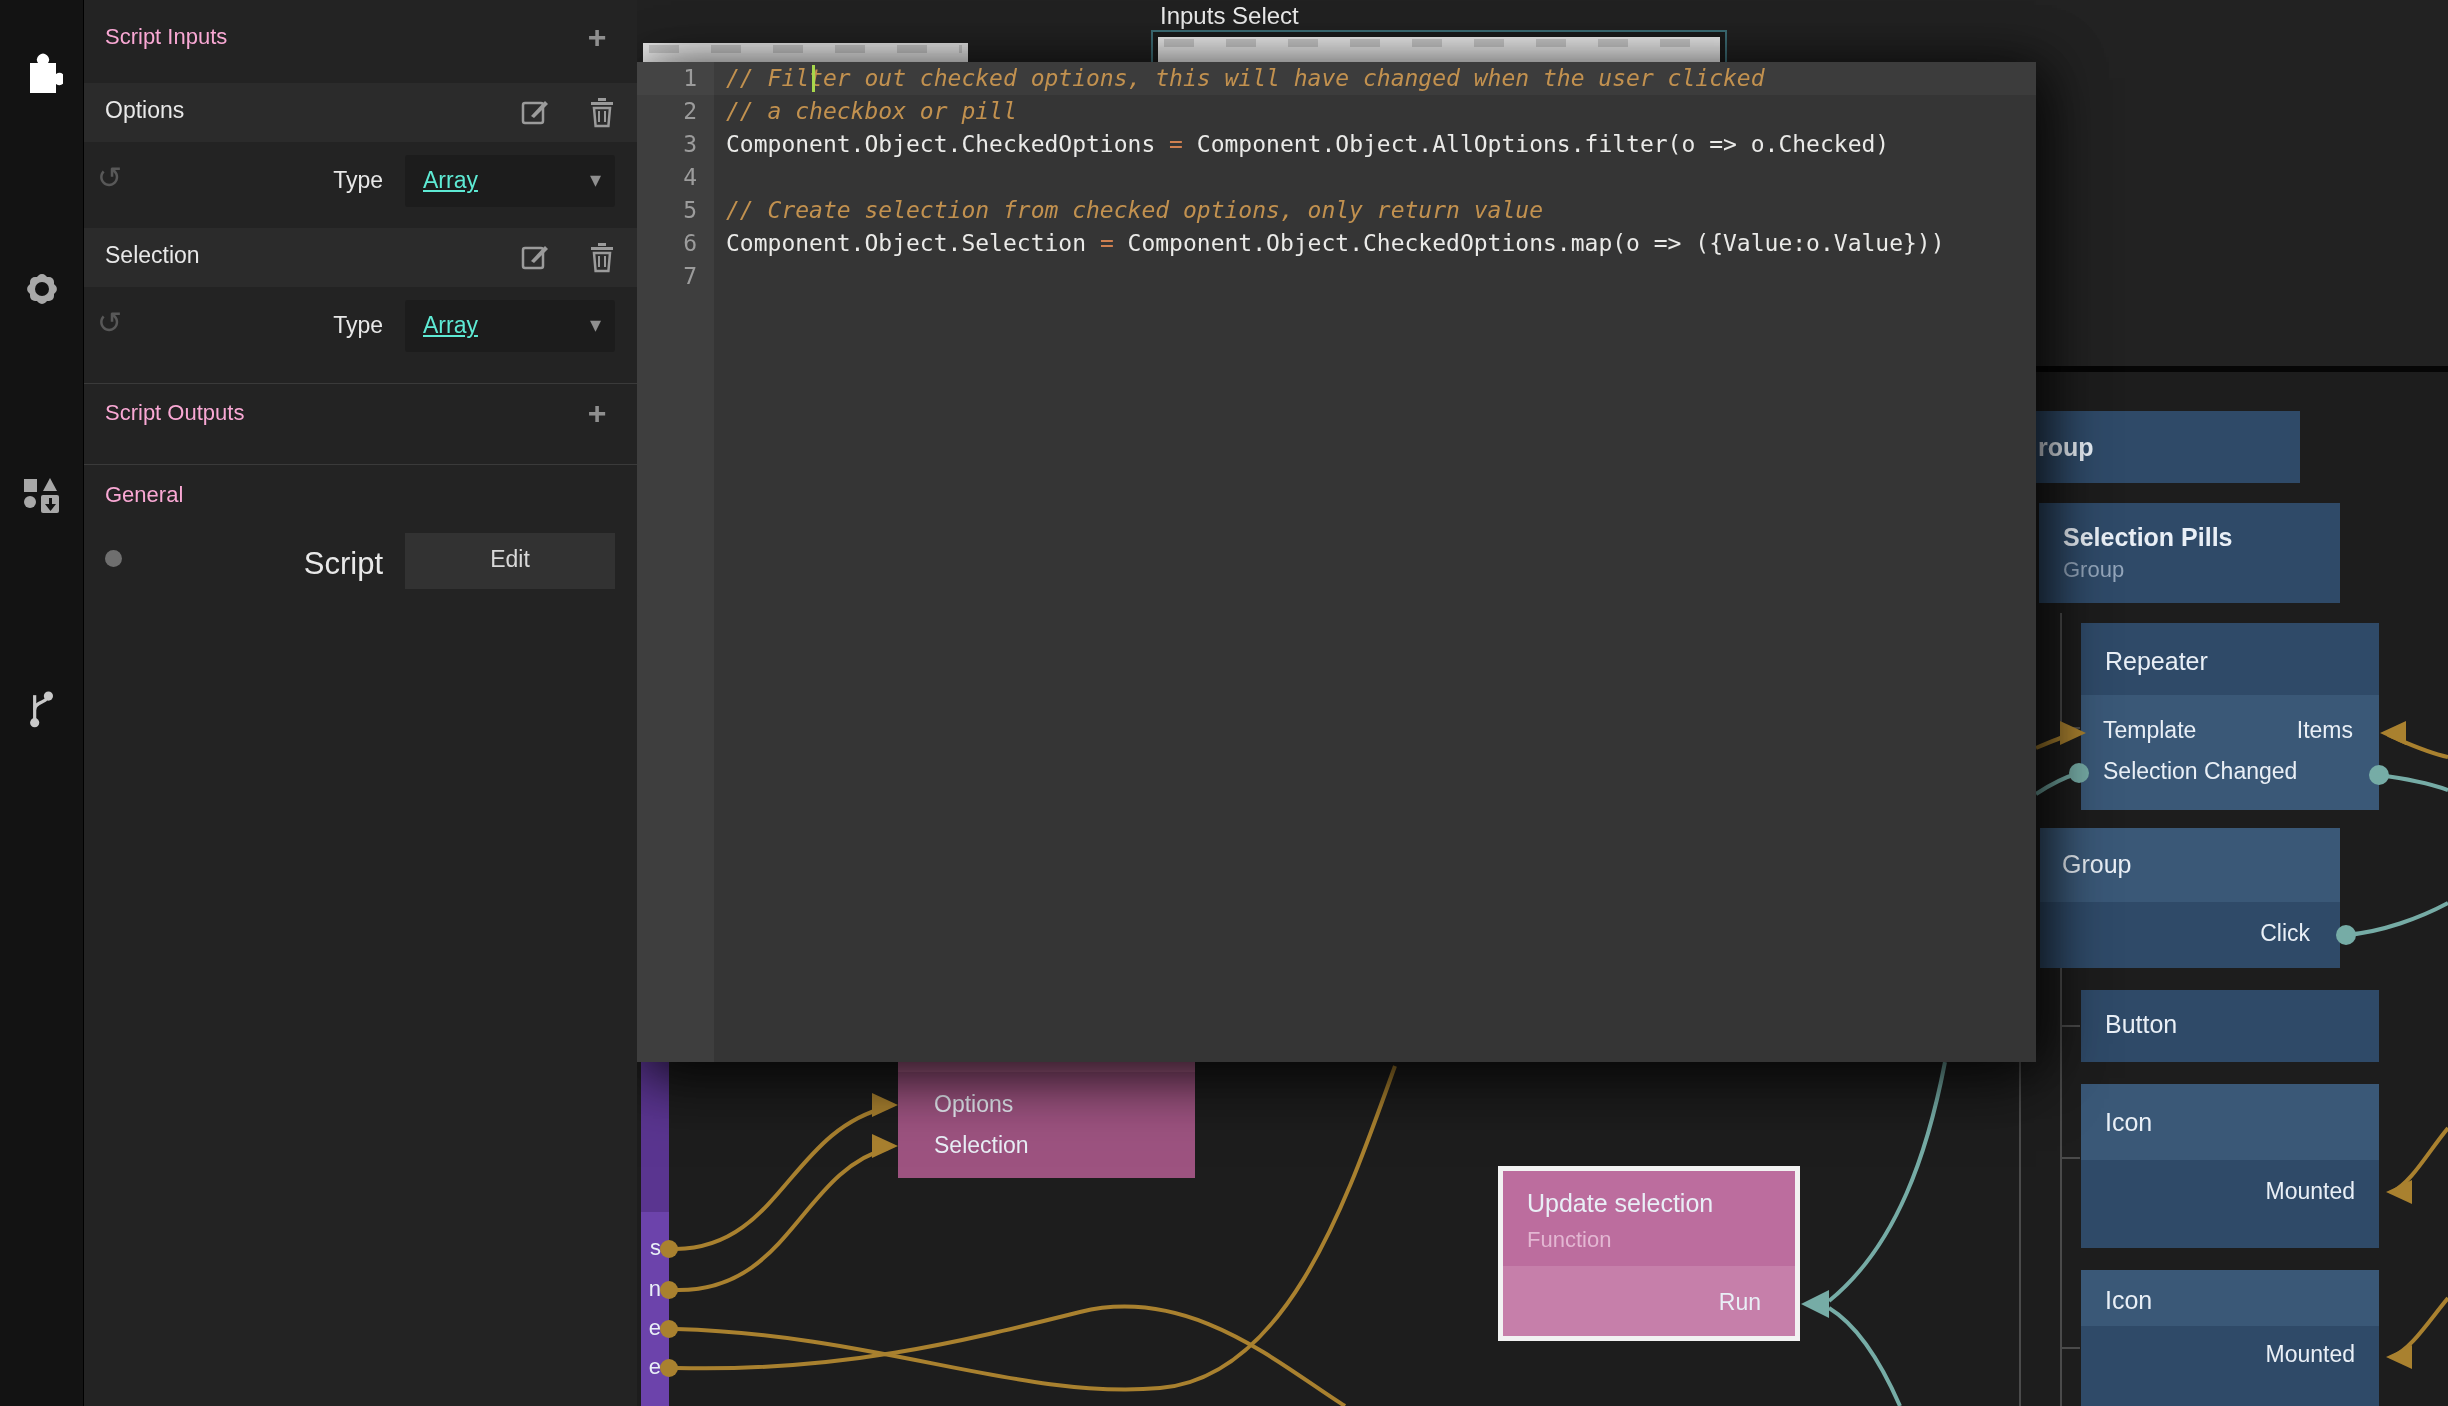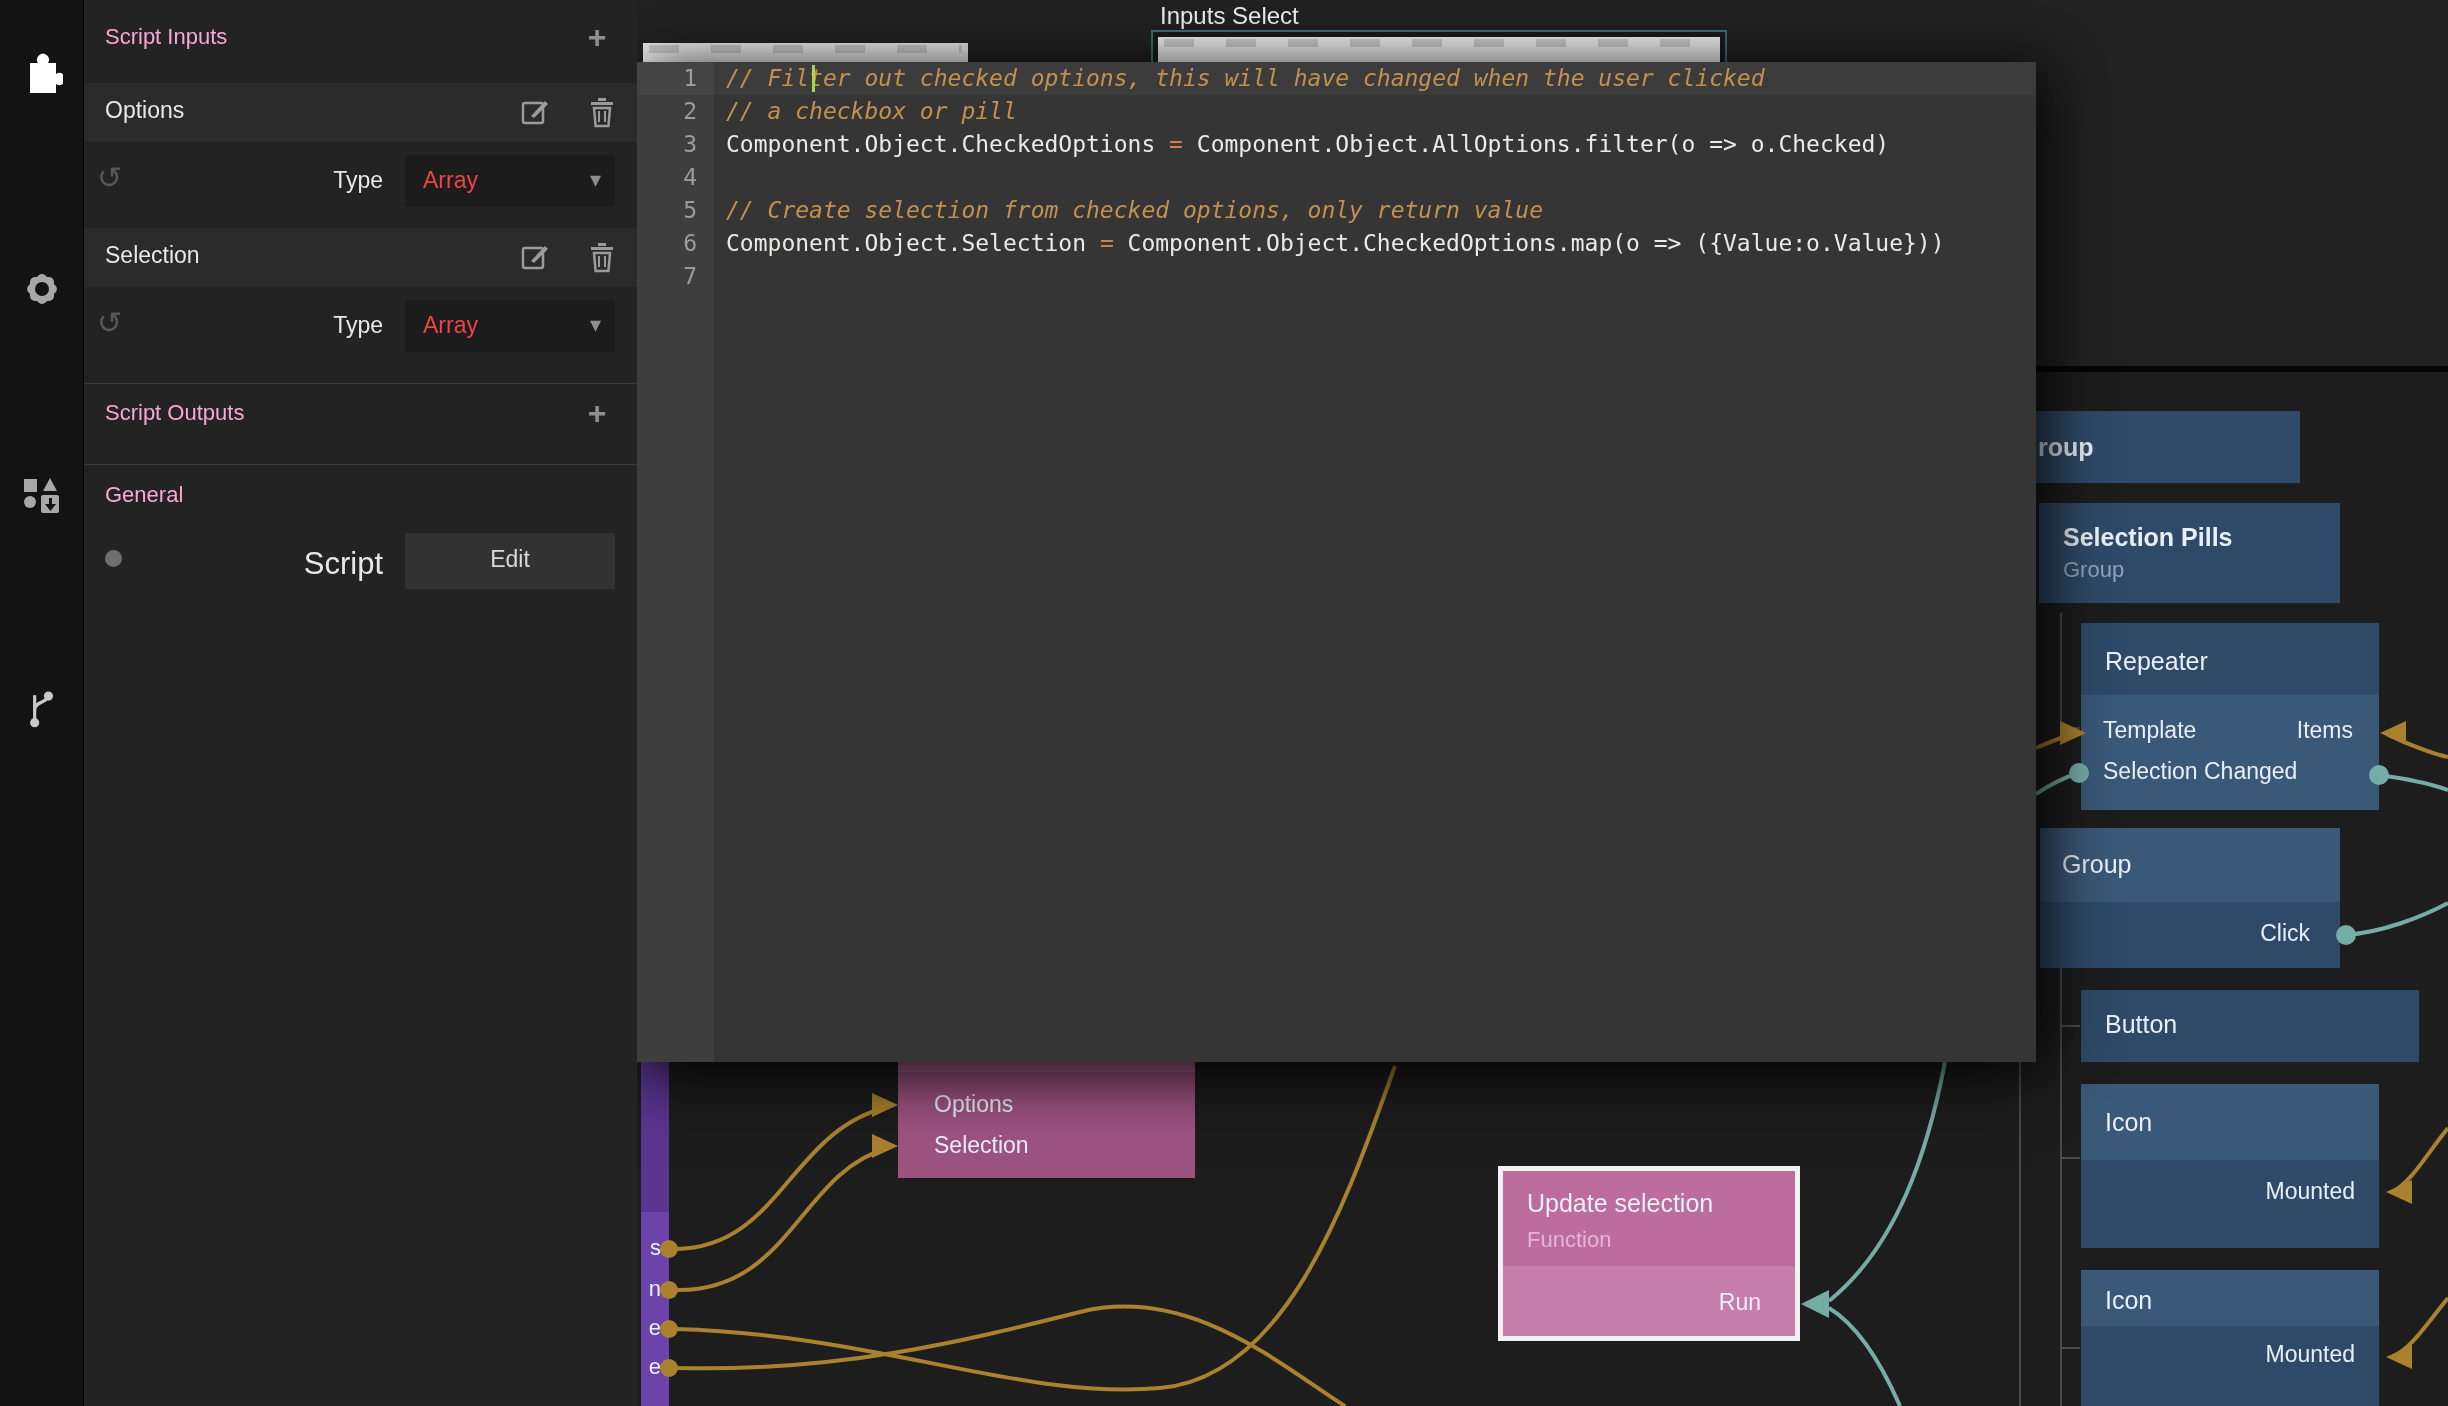--- a/index.html
+++ b/index.html
@@ -27,21 +27,21 @@
   #panel{left:83px;top:0;width:554px;height:1406px;background:#232323;z-index:25;}
   .p-header{position:absolute;left:22px;font-size:22px;color:#f9a8d4;}
   .p-plus{position:absolute;left:496px;width:36px;height:36px;font-size:32px;font-weight:700;color:#8f8f8f;text-align:center;line-height:34px;cursor:pointer;}
   .p-row{position:absolute;left:0;width:554px;height:59px;background:#2b2b2b;}
   .p-row .nm{position:absolute;left:22px;top:14px;font-size:23px;color:#e8e8e8;}
   .row-icon{position:absolute;top:13px;width:32px;height:32px;cursor:pointer;}
   .p-typerow{position:absolute;left:0;width:554px;height:78px;}
   .undo-glyph{position:absolute;left:14px;top:18px;font-size:30px;color:#585858;cursor:pointer;}
   .type-label{position:absolute;left:180px;top:25px;width:120px;text-align:right;font-size:23px;color:#e8e8e8;}
   .dropdown{position:absolute;left:322px;top:13px;width:210px;height:52px;background:#1c1c1c;border-radius:3px;cursor:pointer;}
-  .dropdown .val{position:absolute;left:18px;top:12px;font-size:23px;color:#ef4444;}
+  .dropdown .val{position:absolute;left:18px;top:12px;font-size:23px;color:#5eead4;text-decoration:underline;}
   .dropdown .caret{position:absolute;right:14px;top:12px;font-size:22px;color:#8f8f8f;}
   .p-divider{position:absolute;left:0;width:554px;height:1px;background:#3a3a3a;}
   #script-dot{position:absolute;left:22px;top:22px;width:17px;height:17px;border-radius:50%;background:#6f6f6f;}
   #script-label{position:absolute;left:180px;top:18px;width:120px;text-align:right;font-size:31px;color:#e8e8e8;}
   #edit-button{position:absolute;left:322px;top:5px;width:210px;height:56px;background:#323232;cursor:pointer;}
   #edit-button span{position:absolute;width:100%;text-align:center;top:13px;font-size:23px;color:#d9d9d9;}
 
   
   #editor{left:637px;top:62px;width:1399px;height:1000px;background:#353535;z-index:20;
     box-shadow:0 16px 60px rgba(0,0,0,.7),16px 0 50px rgba(0,0,0,.45);}
@@ -125,21 +125,21 @@
   <div class="n-port" style="left:22px;top:135px;">Selection Changed</div>
 </div>
 
 <div class="node" style="left:2040px;top:828px;width:300px;height:140px;">
   <div class="hd" style="height: 74px; background: rgb(58, 88, 119);"></div>
   <div class="ports" style="height: 66px; background: rgb(47, 74, 104);"></div>
   <div class="n-title" style="left:22px;top:22px;">Group</div>
   <div class="n-port" style="right:30px;top:92px;">Click</div>
 </div>
 
-<div class="node" style="left:2081px;top:990px;width:338px;height:72px;">
+<div class="node" style="left:2081px;top:990px;width:298px;height:72px;">
   <div class="hd" style="height: 72px; background: rgb(47, 74, 104);"></div>
   <div class="n-title" style="left:24px;top:20px;">Button</div>
 </div>
 
 <div class="node" style="left:2081px;top:1084px;width:298px;height:164px;">
   <div class="hd" style="height: 76px; background: rgb(58, 88, 119);"></div>
   <div class="ports" style="height: 88px; background: rgb(47, 74, 104);"></div>
   <div class="n-title" style="left:24px;top:24px;">Icon</div>
   <div class="n-port" style="right:24px;top:94px;">Mounted</div>
 </div>

